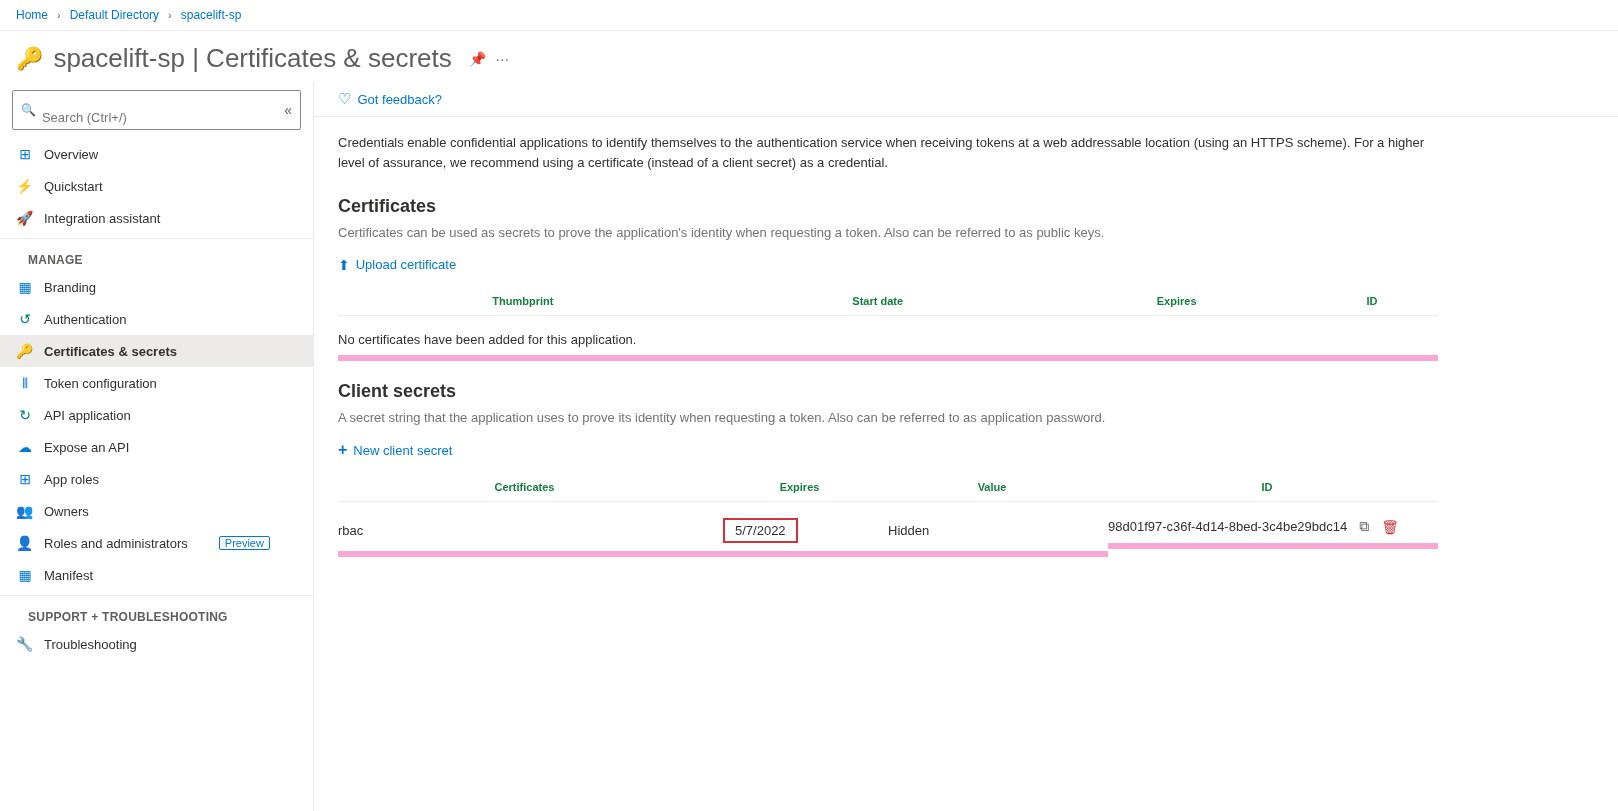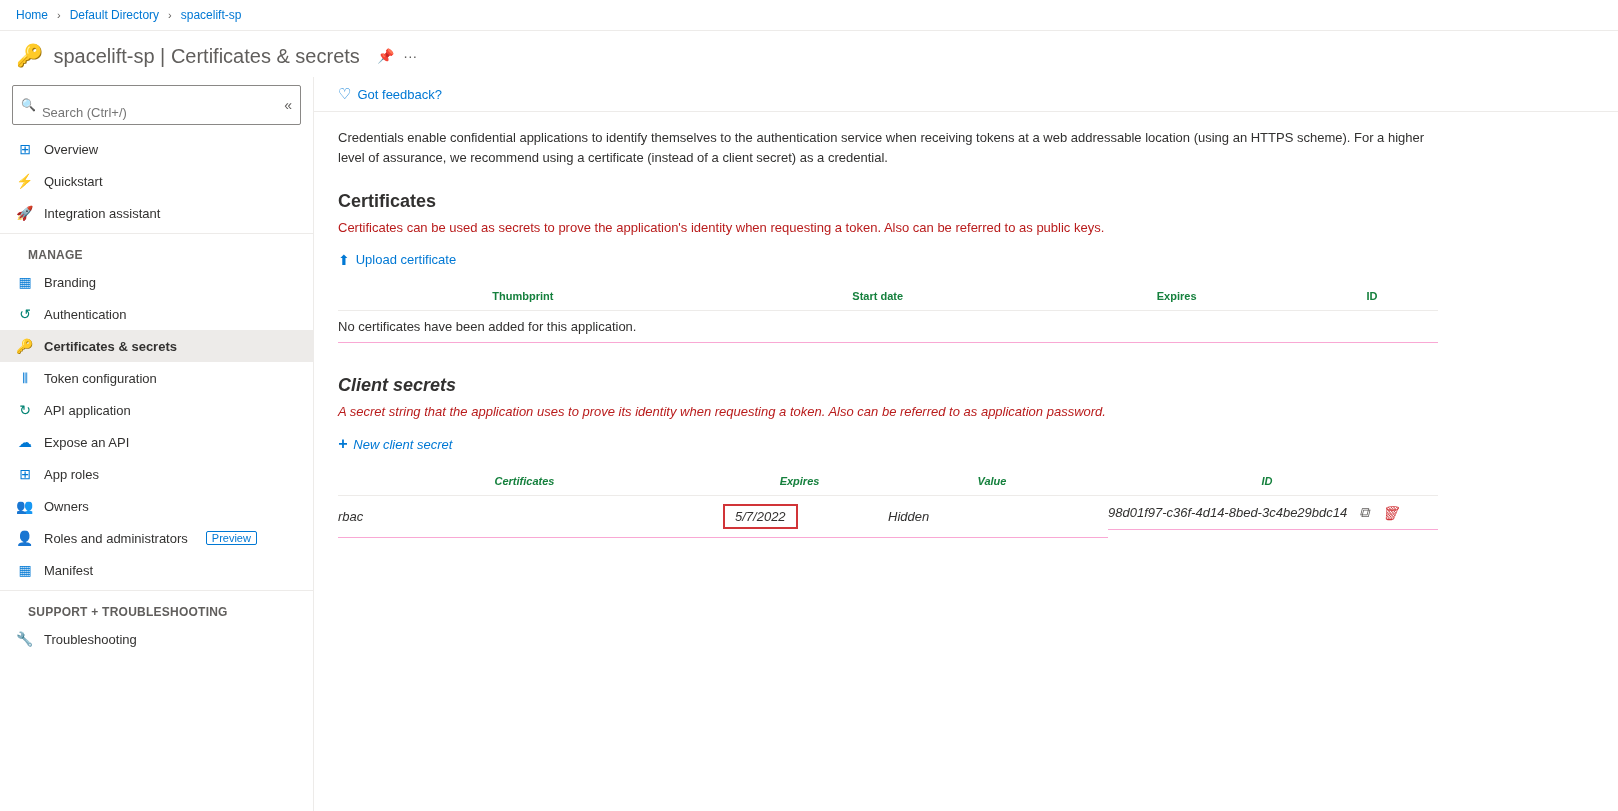--- a/index.html
+++ b/index.html
@@ -6,21 +6,21 @@
     body { font-family: 'Segoe UI', Arial, sans-serif; font-size: 13px; color: #323130; background: #fff; display: flex; flex-direction: column; height: 100vh; overflow: hidden; }
 
     
     .breadcrumb { display: flex; align-items: center; padding: 8px 16px; font-size: 12px; gap: 9px; border-bottom: 1px solid #edebe9; }
     .breadcrumb a { color: #0078d4; text-decoration: none; }
     .breadcrumb-sep { color: #605e5c; font-size: 11px; }
 
     
     .page-header { display: flex; align-items: center; padding: 12px 16px 8px 16px; gap: 10px; }
     .page-header-icon { font-size: 22px; }
-    .page-header-title { font-size: 20px; font-weight: 600; color: #323130; }
+    .page-header-title { font-size: 26px; font-weight: 600; color: #323130; }
     .page-header-title span { font-weight: 400; color: #605e5c; }
     .header-actions { display: flex; align-items: center; gap: 8px; margin-left: 8px; }
     .header-pin-icon { font-size: 14px; color: #605e5c; cursor: pointer; }
     .header-more-icon { font-size: 14px; color: #605e5c; cursor: pointer; }
 
     
     .main-layout { display: flex; flex: 1; overflow: hidden; }
 
     
     .sidebar { width: 314px; min-width: 314px; border-right: 1px solid #edebe9; display: flex; flex-direction: column; overflow-y: auto; background: #fff; }
@@ -35,51 +35,51 @@
     .sidebar-divider { height: 1px; background: #edebe9; margin: 4px 0; }
 
     
     .content { flex: 1; overflow-y: auto; padding: 0; }
     .feedback-bar { display: flex; align-items: center; gap: 6px; padding: 8px 24px; border-bottom: 1px solid #edebe9; color: #0078d4; font-size: 13px; cursor: pointer; }
     .content-inner { padding: 16px 24px; }
     .credentials-desc { font-size: 13px; color: #323130; line-height: 1.5; margin-bottom: 24px; max-width: 1100px; }
 
     
     .section-title { font-size: 18px; font-weight: 600; color: #323130; margin-bottom: 6px; }
-    .section-desc { font-size: 13px; color: #b91c1c; line-height: 1.5; margin-bottom: 14px; max-width: 1100px; }
+    .section-desc { font-size: 13px; color: #737373; line-height: 1.5; margin-bottom: 14px; max-width: 1100px; }
 
     
     .action-link { display: flex; align-items: center; gap: 6px; color: #0078d4; font-size: 13px; cursor: pointer; margin-bottom: 14px; }
     .action-icon { font-size: 14px; }
 
     
     .data-table { width: 100%; border-collapse: collapse; max-width: 1100px; }
     .data-table th { text-align: center; font-weight: 600; font-size: 11px; color: #15803d; padding: 8px 12px 8px 0; border-bottom: 1px solid #edebe9; }
-    .data-table td { padding: 8px 12px 8px 0; font-size: 13px; color: #323130; border-bottom: 1px solid #f9a8d4; }
+    .data-table td { padding: 16px 12px 8px 0; font-size: 13px; color: #323130; border-bottom: 6px solid #f9a8d4; }
     .no-data-msg { font-size: 13px; color: #605e5c; padding: 16px 0; }
 
     
-    .secrets-section { margin-top: 32px; font-style: italic; }
+    .secrets-section { margin-top: 20px; }
 
     
     .expires-highlight { border: 2px solid #d13438; padding: 3px 10px; display: inline-block; color: #323130; font-size: 13px; }
 
     
     .table-action-icon { color: #605e5c; cursor: pointer; font-size: 14px; margin-left: 8px; }
 
     
     .icon-blue { color: #0078d4; }
     .icon-green { color: #107c10; }
     .icon-orange { color: #d47500; }
     .icon-teal { color: #008272; }
     .icon-yellow { color: #ffb900; }
     .icon-gray { color: #605e5c; }
 
     
-    .preview-badge { font-size: 11px; color: #0078d4; border: 1px solid #0078d4; padding: 0px 5px; border-radius: 2px; margin-left: 8px; }
+    .preview-badge { font-size: 11px; color: #0078d4; border: 1px solid #0078d4; padding: 0px 5px; border-radius: 2px; margin-left: 21px; }
   </style>
 </head>
 <body>
 
 <div class="breadcrumb">
   <a href="#">Home</a>
   <span class="breadcrumb-sep">›</span>
   <a href="#">Default Directory</a>
   <span class="breadcrumb-sep">›</span>
   <a href="#">spacelift-sp</a>

